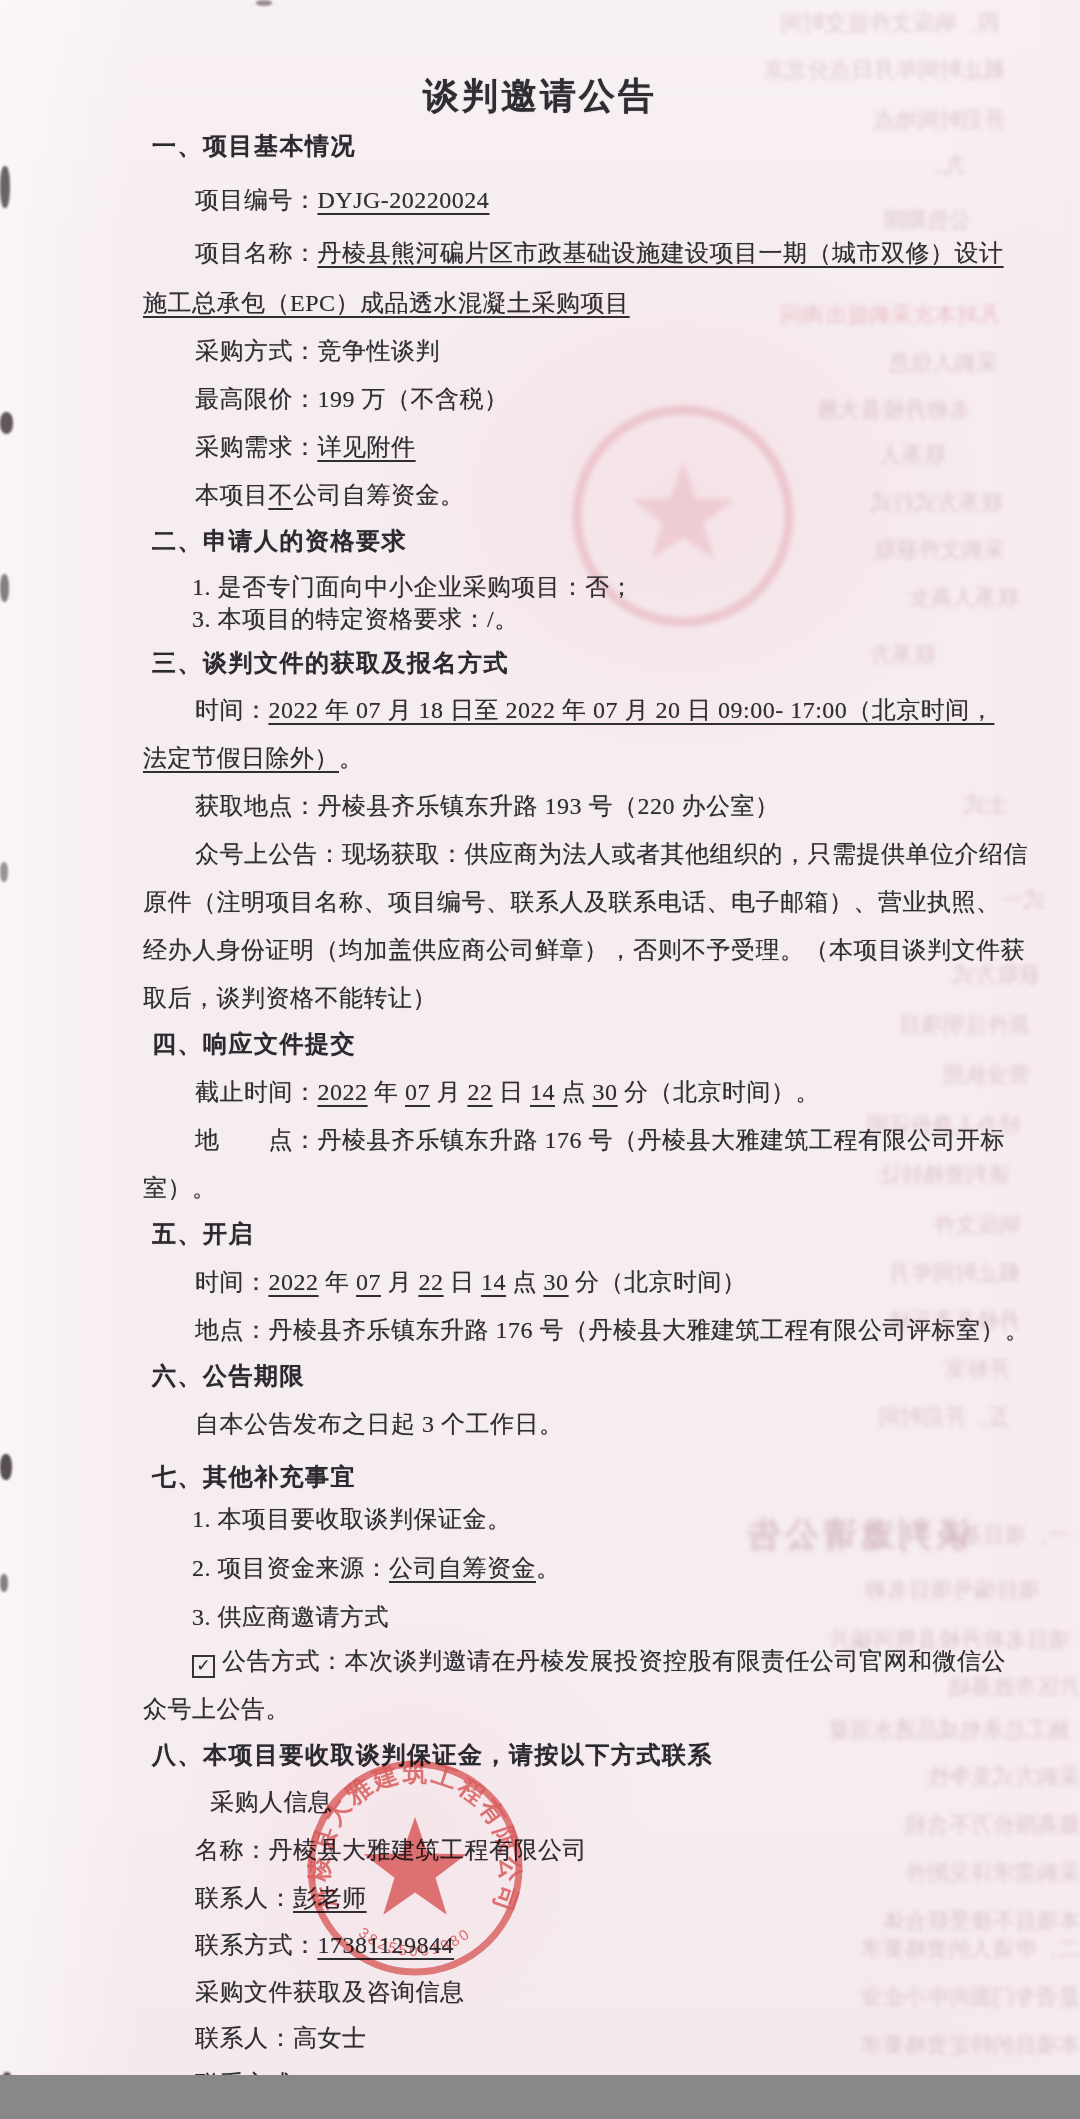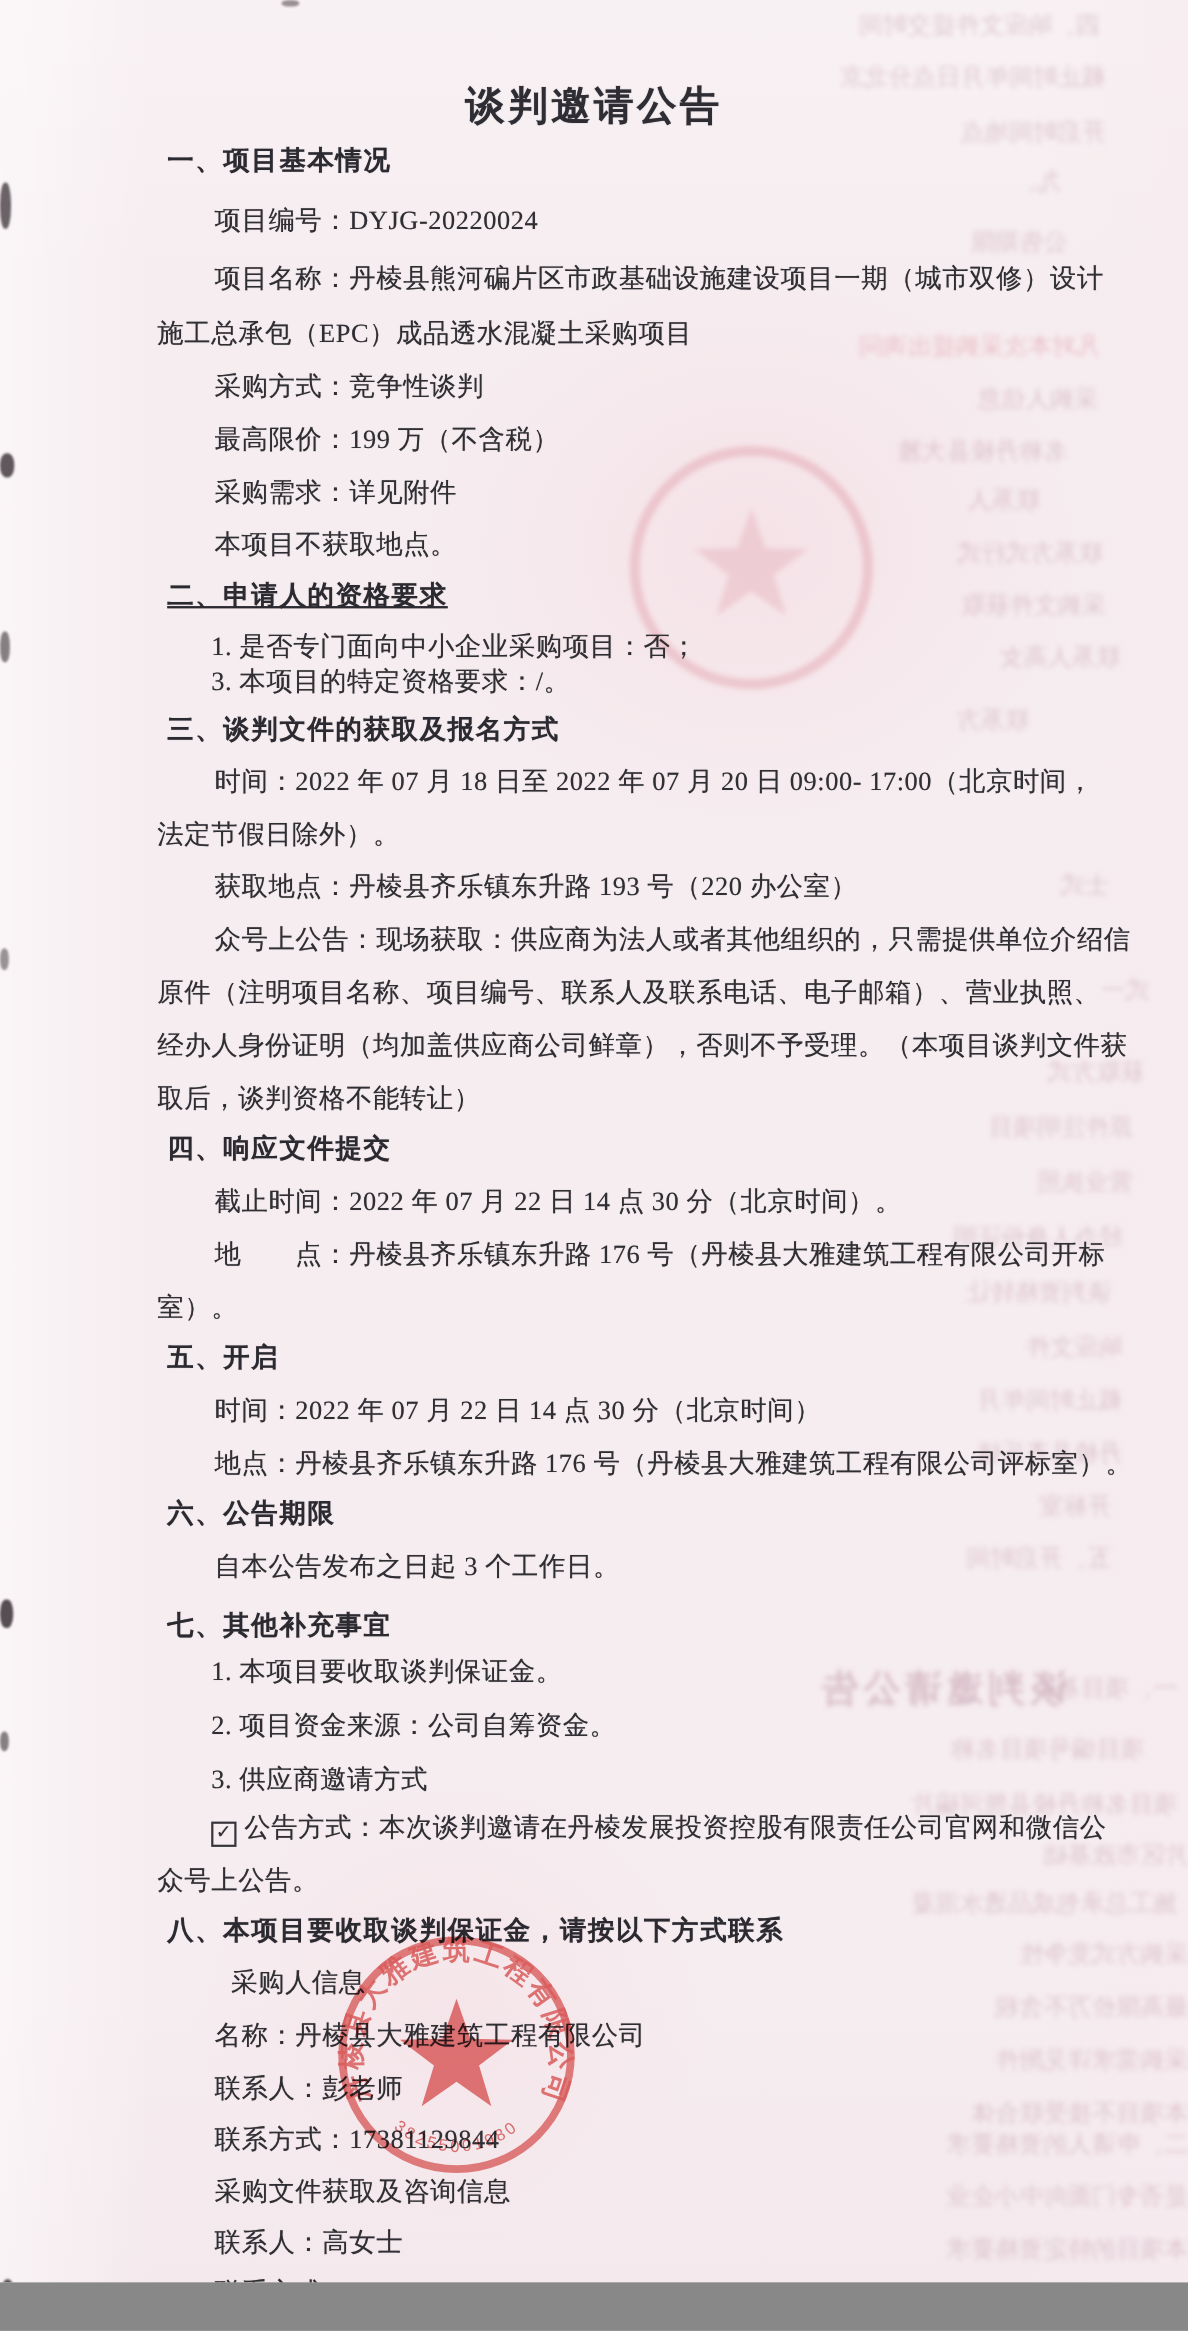--- a/index.html
+++ b/index.html
@@ -19,21 +19,21 @@
     color:#2e2d33;text-shadow:0 0 1px rgba(46,45,51,.55);
   }
   .line{
     position:absolute;white-space:nowrap;font-size:24px;color:#2f2e33;
     text-shadow:0 0 .7px rgba(47,46,51,.5);letter-spacing:.5px;
   }
   .line.heading{
     font-family:"Liberation Sans","DejaVu Sans",sans-serif;font-weight:700;
     letter-spacing:1.5px;color:#2b2a30;
   }
-  .u{text-decoration-thickness:1.5px;text-underline-offset:5px;}
+  .u{text-decoration:underline;text-decoration-thickness:1.5px;text-underline-offset:5px;}
   .cb{
     display:inline-block;width:19px;height:19px;border:2px solid #35343a;
     line-height:17px;font-size:17px;text-align:center;margin-right:7px;
     vertical-align:-2px;font-family:"DejaVu Sans",sans-serif;
   }
   .ghost{
     position:absolute;transform:scaleX(-1);filter:blur(2.3px);opacity:.5;
     color:#c49fad;font-size:22px;white-space:nowrap;overflow:hidden;max-height:30px;
   }
   .ghost.red{color:#dc8e9b;}
@@ -97,22 +97,22 @@
 
   <h1 class="title">谈判邀请公告</h1>
   <div id="doc">
       <div class="line heading" style="top: 130px; left: 152px;"><span>一、项目基本情况</span></div>
       <div class="line" style="top: 184px; left: 195px;"><span>项目编号：</span><span class="u">DYJG-20220024</span></div>
       <div class="line" style="top: 237px; left: 195px;"><span>项目名称：</span><span class="u">丹棱县熊河碥片区市政基础设施建设项目一期（城市双修）设计</span></div>
       <div class="line" style="top: 287px; left: 143px;"><span class="u">施工总承包（EPC）成品透水混凝土采购项目</span></div>
       <div class="line" style="top: 335px; left: 195px;"><span>采购方式：竞争性谈判</span></div>
       <div class="line" style="top: 383px; left: 195px;"><span>最高限价：199 万（不含税）</span></div>
       <div class="line" style="top: 431px; left: 195px;"><span>采购需求：</span><span class="u">详见附件</span></div>
-      <div class="line" style="top: 479px; left: 195px;"><span>本项目</span><span class="u">不</span><span>获取地点。</span></div>
-      <div class="line heading" style="top: 525px; left: 152px; text-decoration: underline;"><span>二、申请人的资格要求</span></div>
+      <div class="line" style="top: 479px; left: 195px;"><span>本项目</span><span class="u">不</span><span>公司自筹资金。</span></div>
+      <div class="line heading" style="top: 525px; left: 152px;"><span>二、申请人的资格要求</span></div>
       <div class="line" style="top: 571px; left: 192px;"><span>1. 是否专门面向中小企业采购项目：否；</span></div>
       <div class="line" style="top: 603px; left: 192px;"><span>3. 本项目的特定资格要求：/。</span></div>
       <div class="line heading" style="top: 647px; left: 152px;"><span>三、谈判文件的获取及报名方式</span></div>
       <div class="line" style="top: 694px; left: 195px;"><span>时间：</span><span class="u">2022 年 07 月 18 日至 2022 年 07 月 20 日 09:00- 17:00（北京时间，</span></div>
       <div class="line" style="top: 742px; left: 143px;"><span class="u">法定节假日除外）</span><span>。</span></div>
       <div class="line" style="top: 790px; left: 195px; text-align: right;"><span>获取地点：丹棱县齐乐镇东升路 193 号（220 办公室）</span></div>
       <div class="line" style="top: 838px; left: 195px;"><span>众号上公告：现场获取：供应商为法人或者其他组织的，只需提供单位介绍信</span></div>
       <div class="line" style="top: 886px; left: 143px;"><span>原件（注明项目名称、项目编号、联系人及联系电话、电子邮箱）、营业执照、</span></div>
       <div class="line" style="top: 934px; left: 143px;"><span>经办人身份证明（均加盖供应商公司鲜章），否则不予受理。（本项目谈判文件获</span></div>
       <div class="line" style="top: 982px; left: 143px;"><span>取后，谈判资格不能转让）</span></div>

